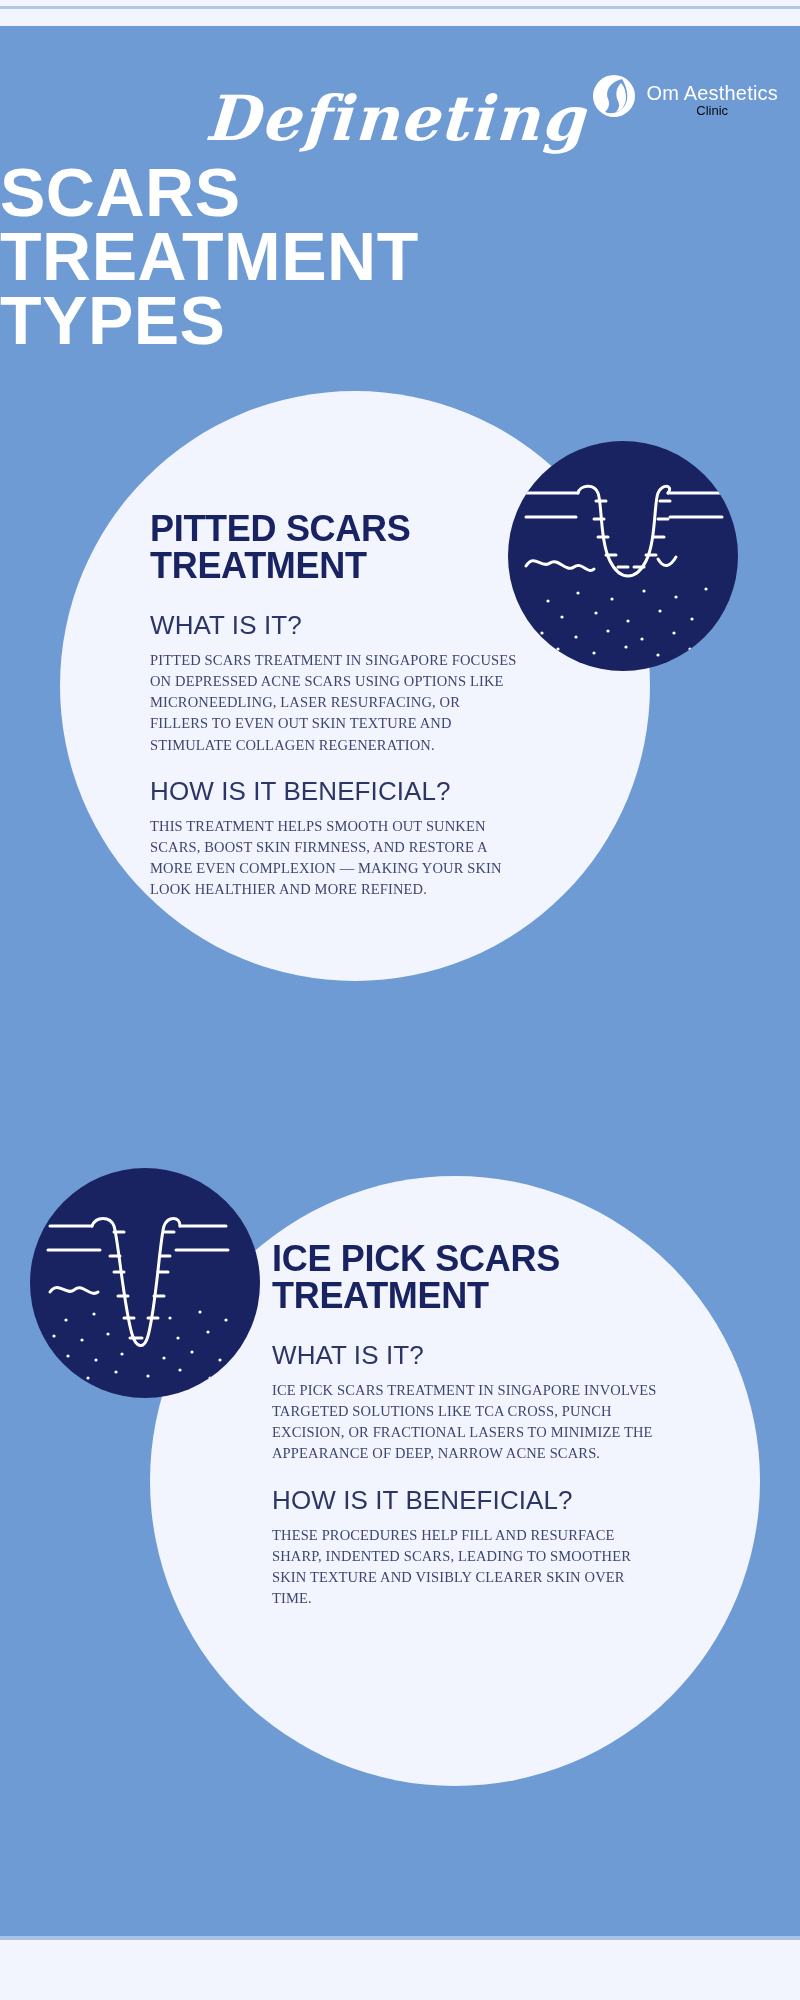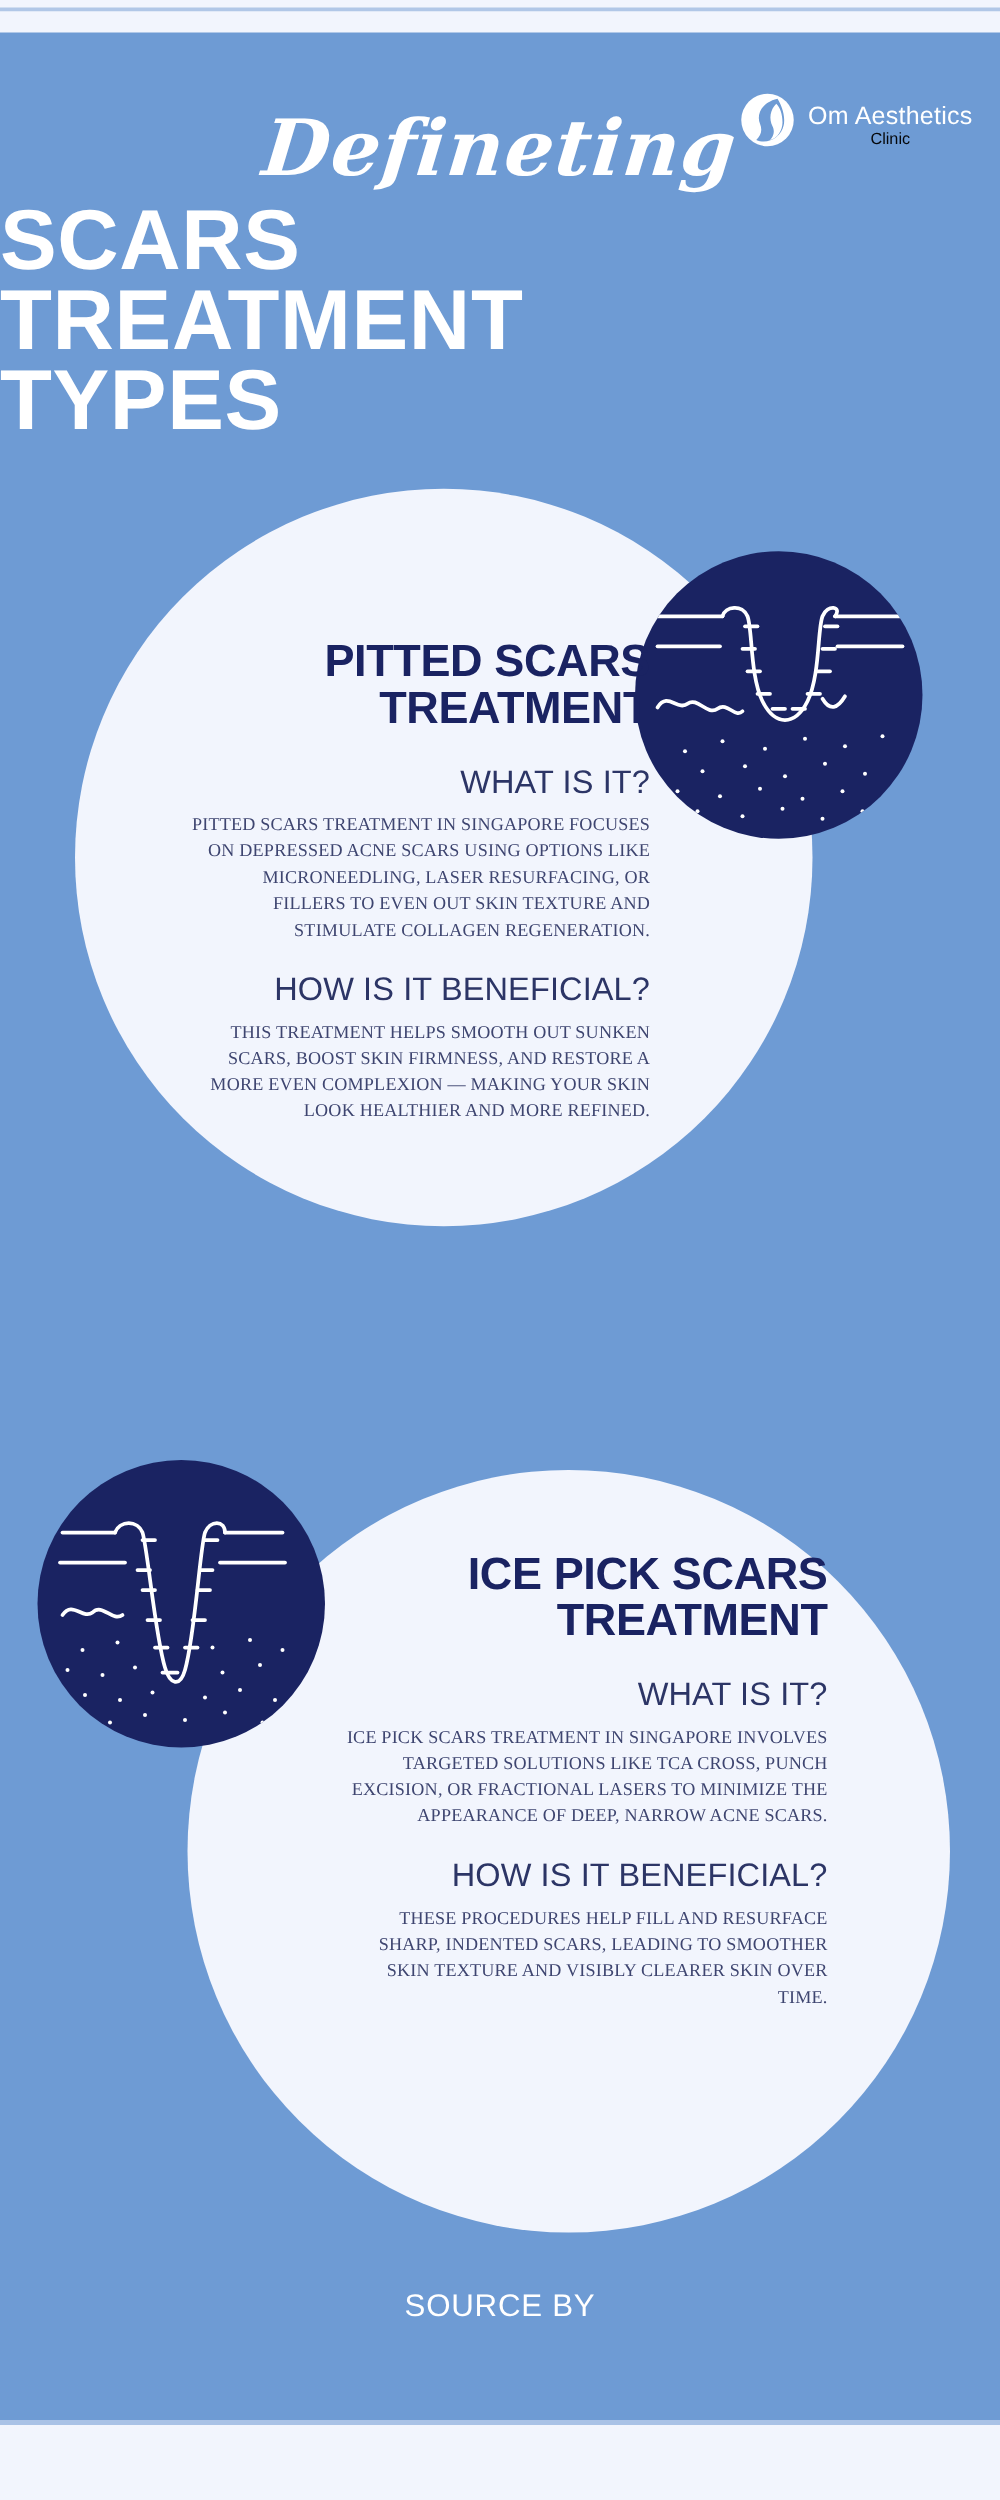--- a/index.html
+++ b/index.html
@@ -48,21 +48,21 @@
   .card1-circle { width:590px; height:590px; left:60px; top:365px; }
   .card2-circle { width:610px; height:610px; left:150px; top:1150px; }
 
   .icon-circle {
     position:absolute; border-radius:50%; background:#1a2362; overflow:hidden;
   }
   .icon1 { width:230px; height:230px; left:508px; top:415px; }
   .icon2 { width:230px; height:230px; left:30px; top:1142px; }
   .icon-circle svg { display:block; width:100%; height:100%; }
 
-  .card-body { position:absolute;text-align:right; }
+  .card-body { position:absolute; }
   .card1-body { left:150px; top:485px; width:370px; }
   .card2-body { left:272px; top:1215px; width:390px; }
 
   .card-title {
     color:#1a2362; font-weight:700; font-size:36px; line-height:1.02;
     letter-spacing:-.3px; margin-bottom:26px;
   }
   .card-title span { display:block; }
 
   .sub-head {
@@ -232,17 +232,16 @@
         <span>ICE PICK SCARS</span>
         <span>TREATMENT</span>
       </div>
       <div class="sub-head">WHAT IS IT?</div>
       <p class="para">ICE PICK SCARS TREATMENT IN SINGAPORE INVOLVES TARGETED SOLUTIONS LIKE TCA CROSS, PUNCH EXCISION, OR FRACTIONAL LASERS TO MINIMIZE THE APPEARANCE OF DEEP, NARROW ACNE SCARS.</p>
       <div class="sub-head">HOW IS IT BENEFICIAL?</div>
       <p class="para">THESE PROCEDURES HELP FILL AND RESURFACE SHARP, INDENTED SCARS, LEADING TO SMOOTHER SKIN TEXTURE AND VISIBLY CLEARER SKIN OVER TIME.</p>
     </div>
 
     <div class="footer">
-      <div class="src">SOURCE BY</div>
     </div>
 
   </div>
 </div>
 
 </body></html>

